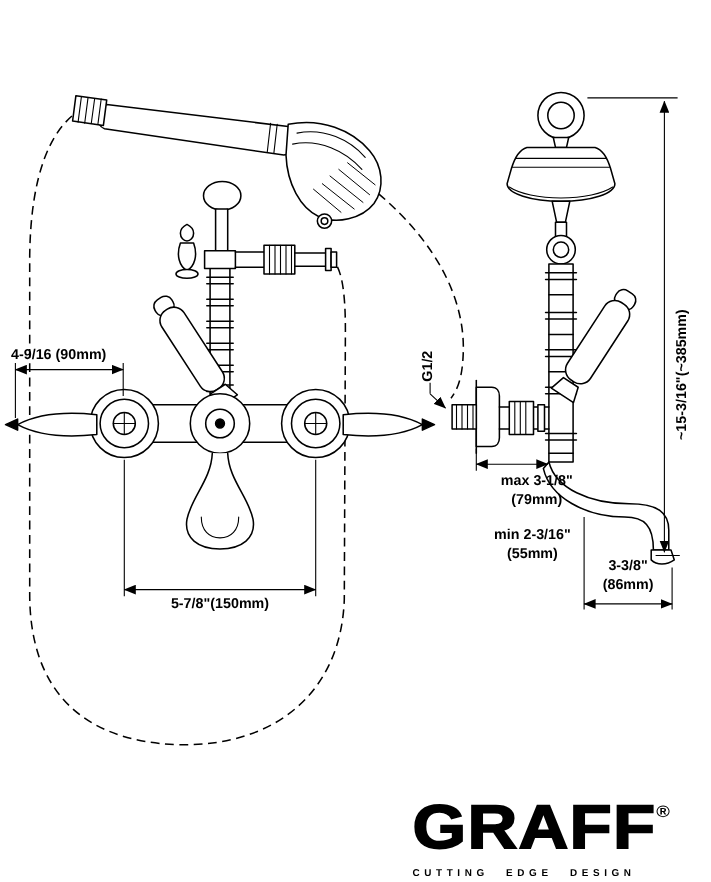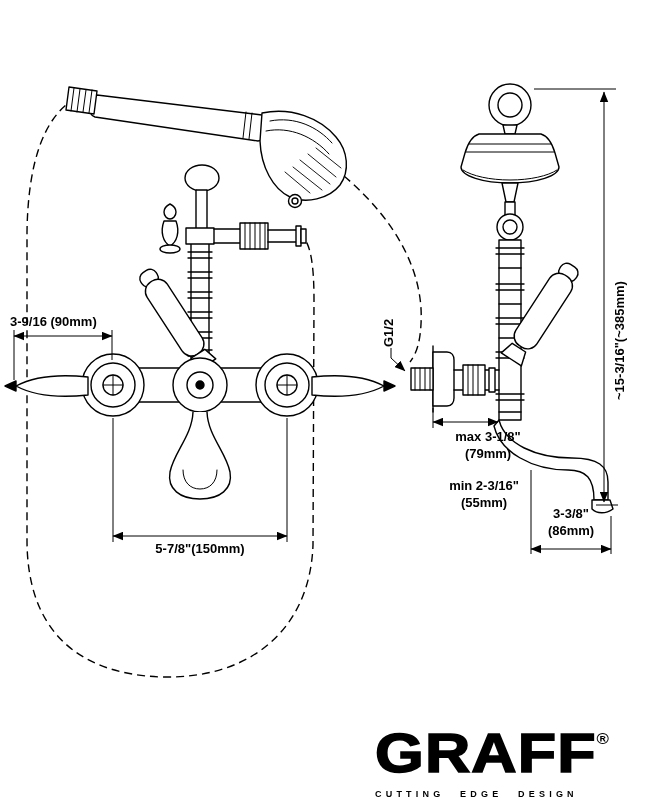--- a/index.html
+++ b/index.html
@@ -202,21 +202,21 @@
       <line x1="531" y1="470" x2="531" y2="554"></line>
       <line x1="611" y1="516" x2="611" y2="554"></line>
     </g>
     <g>
       <line x1="391" y1="348" x2="391" y2="358"></line>
       <line x1="391" y1="358" x2="405" y2="371" marker-end="url(#arr)"></line>
     </g>
   </g>
 </svg>
 
-<div class="lbl" id="l-d90">3-9/16 (90mm)</div>
+<div class="lbl" id="l-d90">4-9/16 (90mm)</div>
 <div class="lbl" id="l-d150">5-7/8"(150mm)</div>
 <div class="lbl" id="l-g12">G1/2</div>
 <div class="lbl" id="l-h385">~15-3/16"(~385mm)</div>
 <div class="lbl lbl2" id="l-max">
   <div>max 3-1/8"</div>
   <div>(79mm)</div>
 </div>
 <div class="lbl lbl2" id="l-min">
   <div>min 2-3/16"</div>
   <div>(55mm)</div>

